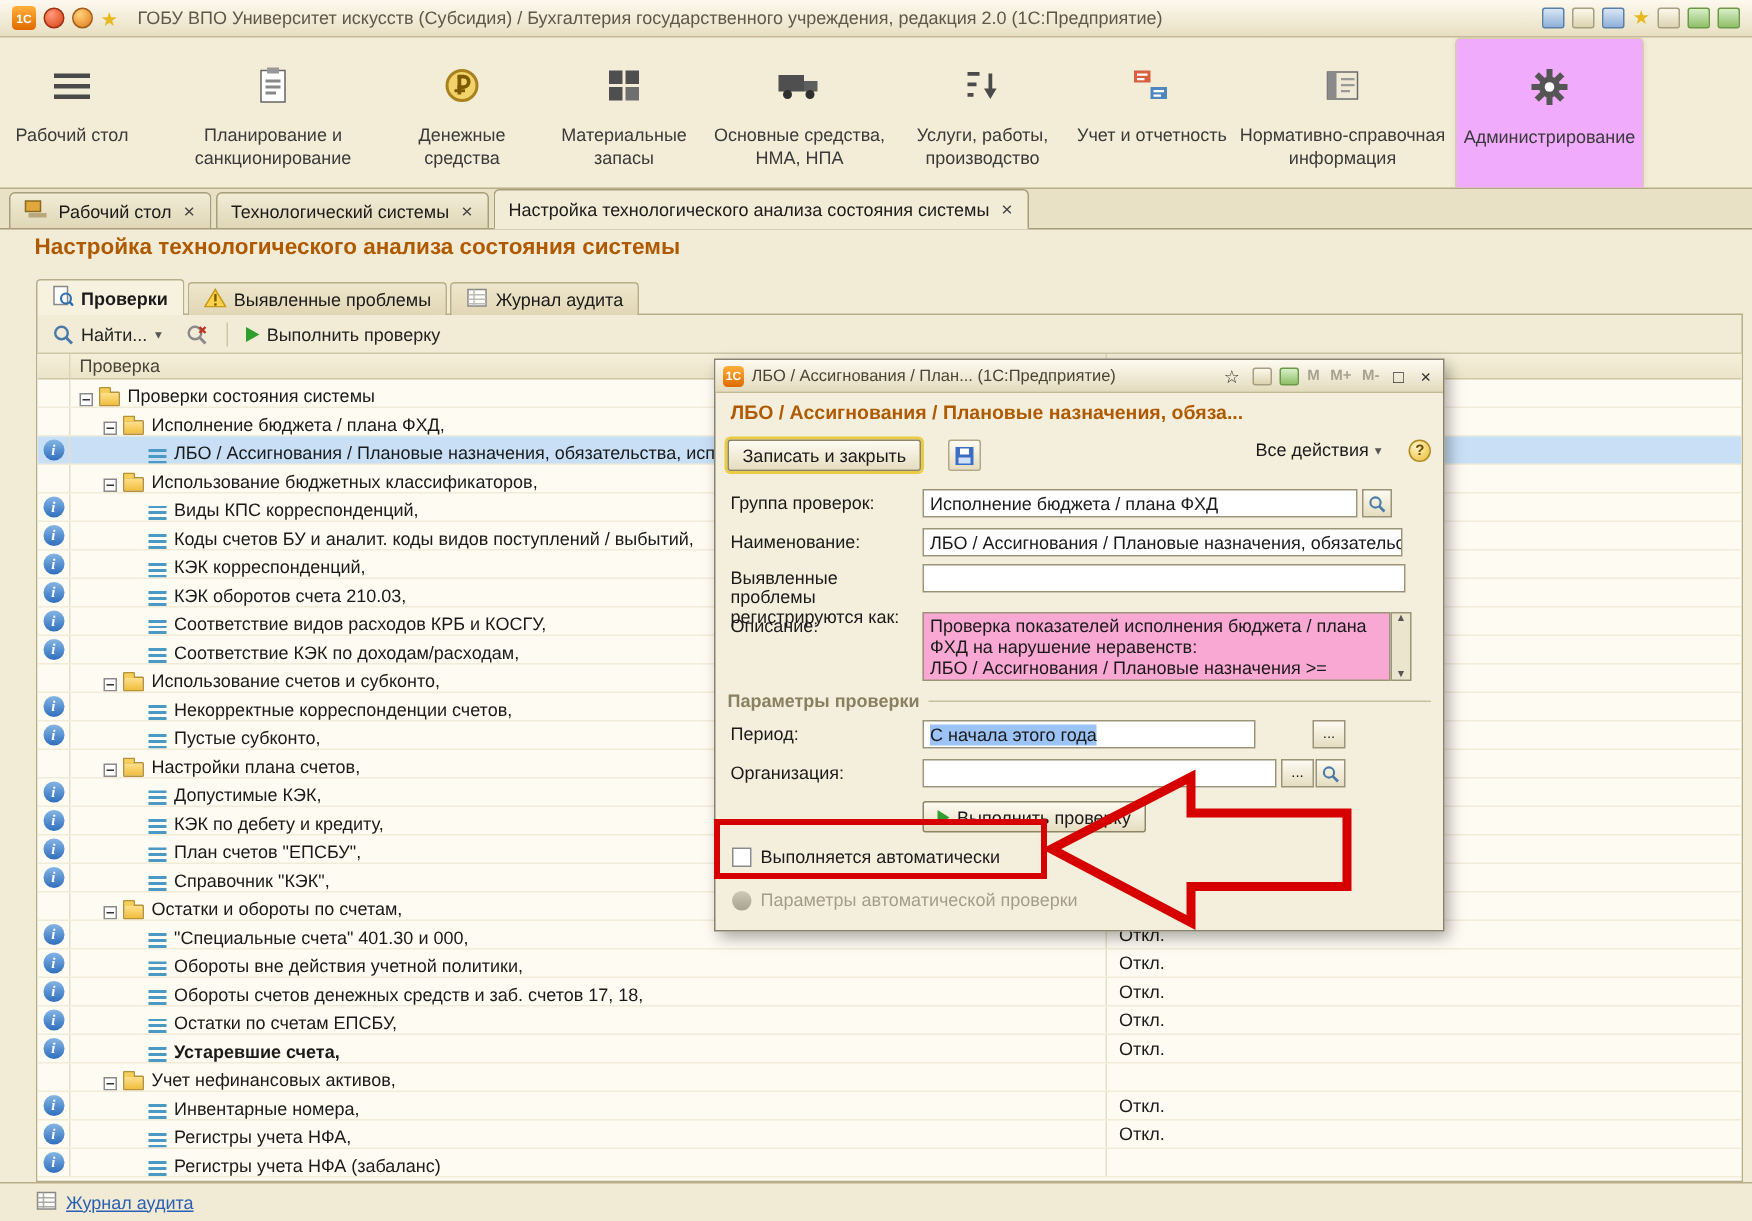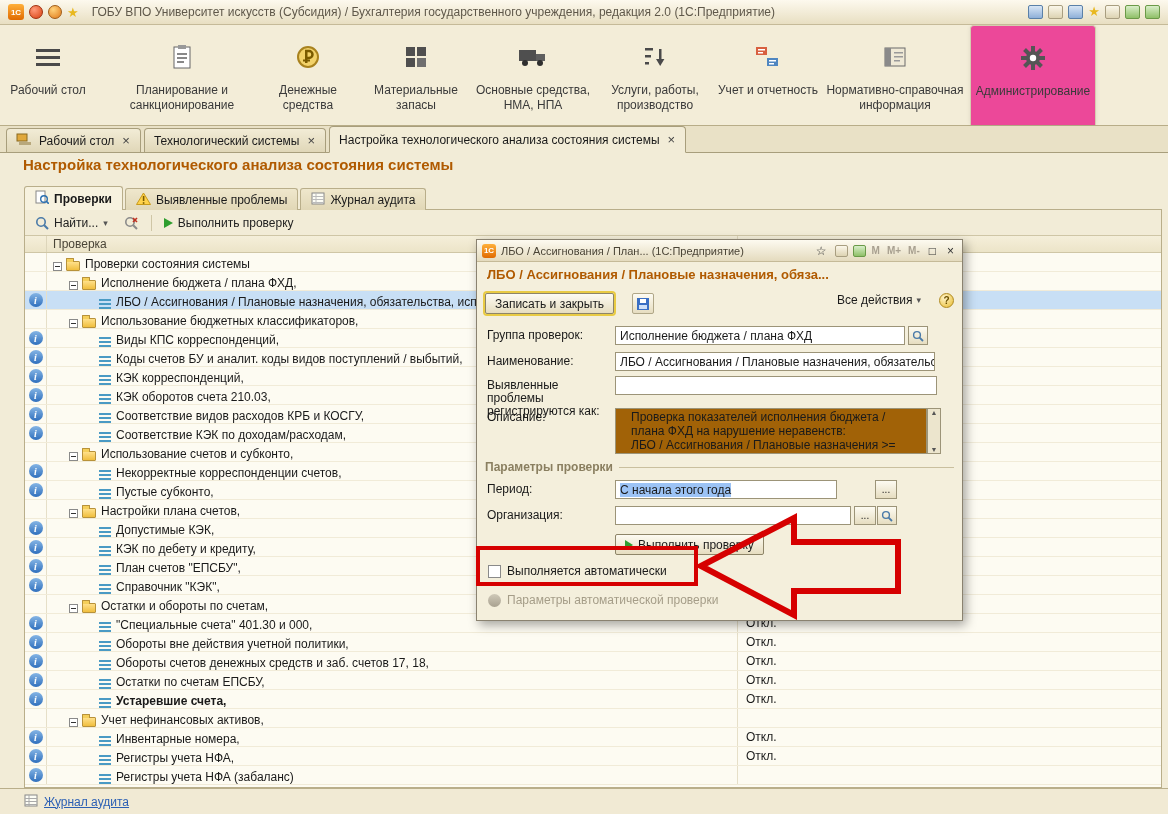--- a/index.html
+++ b/index.html
@@ -17,21 +17,21 @@
   .tb-ico{width:15px;height:14px;border:1px solid #a89e80;border-radius:2px;background:linear-gradient(#fbf7ea,#ddd3b2)}
   .tb-ico.green{background:linear-gradient(#d8eec8,#8fc068);border-color:#6a9a48}
   .tb-ico.blue{background:linear-gradient(#d8e6f5,#8fb0d8);border-color:#5a80a8}
   .tb-ico.star2{border:none;background:none;color:#e8b820;font-size:13px;width:auto;line-height:1}
 
   
   .ribbon{position:absolute;top:25px;left:0;right:0;height:101px;background:#f3edd8;border-bottom:1px solid #b8ad88;display:flex;align-items:stretch;padding:0 2px;z-index:4}
   .rsec{display:flex;flex-direction:column;align-items:center;text-align:center;padding-top:16px;gap:10px;cursor:pointer}
   .rsec .r-icon{height:32px;display:flex;align-items:center;justify-content:center}
   .rsec .r-label{font-size:12px;color:#3a3a3a;line-height:1.25}
-  .rsec.active{background:#ec4899;border:1px solid #d6cdb0;border-bottom:none;border-radius:4px 4px 0 0;box-shadow:0 0 4px rgba(0,0,0,.08)}
+  .rsec.active{background:#f0abfc;border:1px solid #d6cdb0;border-bottom:none;border-radius:4px 4px 0 0;box-shadow:0 0 4px rgba(0,0,0,.08)}
 
   
   .tabbar{position:absolute;top:126px;left:0;right:0;height:27px;background:#e9e1c6;border-bottom:1px solid #a89e7c;display:flex;align-items:flex-end;padding-left:6px;gap:3px;z-index:4}
   .tab{display:flex;align-items:center;gap:7px;height:24px;padding:0 9px;background:linear-gradient(#f2ecd6,#e0d7b8);border:1px solid #a89e7c;border-bottom:none;border-radius:4px 4px 0 0;white-space:nowrap;cursor:pointer}
   .tab.active{background:#f2ecd7;height:27px;border-bottom:1px solid #f2ecd7;margin-bottom:-1px}
   .tab .close{color:#444;font-size:13px;padding:0 1px;cursor:pointer}
 
   
   .page-title{position:absolute;top:156px;left:23px;font-size:15px;font-weight:bold;color:#b05a00;z-index:1}
   .subtabs{position:absolute;top:186px;left:24px;display:flex;gap:2px;align-items:flex-end;z-index:2}
@@ -81,21 +81,21 @@
   .btn.primary{box-shadow:0 0 0 2px #e9cb44}
   .icon-btn{width:22px;height:21px;display:inline-flex;align-items:center;justify-content:center;background:linear-gradient(#fdfbf2,#e6ddc0);border:1px solid #b0a788;border-radius:2px;cursor:pointer}
   .floppy{width:12px;height:12px;background:#3a6fc4;position:relative}
   .floppy::before{content:"";position:absolute;top:1px;left:3px;width:6px;height:4px;background:#fff}
   .floppy::after{content:"";position:absolute;bottom:1px;left:2px;width:8px;height:4px;background:#cfe0f8}
   .all-actions{margin-left:auto;display:flex;align-items:center;gap:4px;cursor:pointer}
   .help-circle{width:15px;height:15px;border-radius:50%;background:radial-gradient(circle at 35% 30%,#fff3c8,#e8bc30);border:1px solid #b08a20;color:#6a4f00;font-size:10px;font-weight:bold;display:flex;align-items:center;justify-content:center;cursor:pointer}
   .f-label{position:absolute;left:10px;width:126px;line-height:13px}
   .f-input{position:absolute;height:19px;background:#fff;border:1px solid #9c9478;padding:2px 4px;white-space:nowrap;overflow:hidden}
   .f-btn{position:absolute;height:19px;width:22px;display:flex;align-items:center;justify-content:center;background:linear-gradient(#fdfbf2,#e6ddc0);border:1px solid #9c9478;cursor:pointer;font-size:10px}
-  .desc-box{position:absolute;left:138px;top:146px;width:312px;height:46px;background:#a16207;border:1px solid #9c9478;padding:1px 15px;line-height:14px;white-space:pre-wrap;overflow:hidden}
+  .desc-box{position:absolute;left:138px;top:146px;width:312px;height:46px;background:#f9a8d4;border:1px solid #9c9478;padding:1px 4px;line-height:14px;white-space:pre-wrap;overflow:hidden}
   .desc-scroll{position:absolute;left:450px;top:146px;width:14px;height:46px;border:1px solid #9c9478;background:#ece5cd;display:flex;flex-direction:column;justify-content:space-between;align-items:center;font-size:7px;color:#555}
   .grp-hd{position:absolute;top:198px;left:8px;right:8px;display:flex;align-items:center;gap:6px;color:#8a7f60;font-weight:bold}
   .grp-hd .line{flex:1;height:1px;background:#c9bf9e}
   .sel-text{background:#9cc3f5}
   .chk-row{position:absolute;top:302px;left:11px;display:flex;align-items:center;gap:6px;cursor:pointer}
   .chk-box{width:13px;height:13px;background:#fff;border:1px solid #8a8a8a}
   .auto-row{position:absolute;top:331px;left:11px;display:flex;align-items:center;gap:6px;color:#a59d88}
   .gray-circle{width:13px;height:13px;border-radius:50%;background:linear-gradient(#cfc9b8,#a8a190)}
 
   .annotations{position:absolute;top:0;left:0;z-index:50;pointer-events:none}

